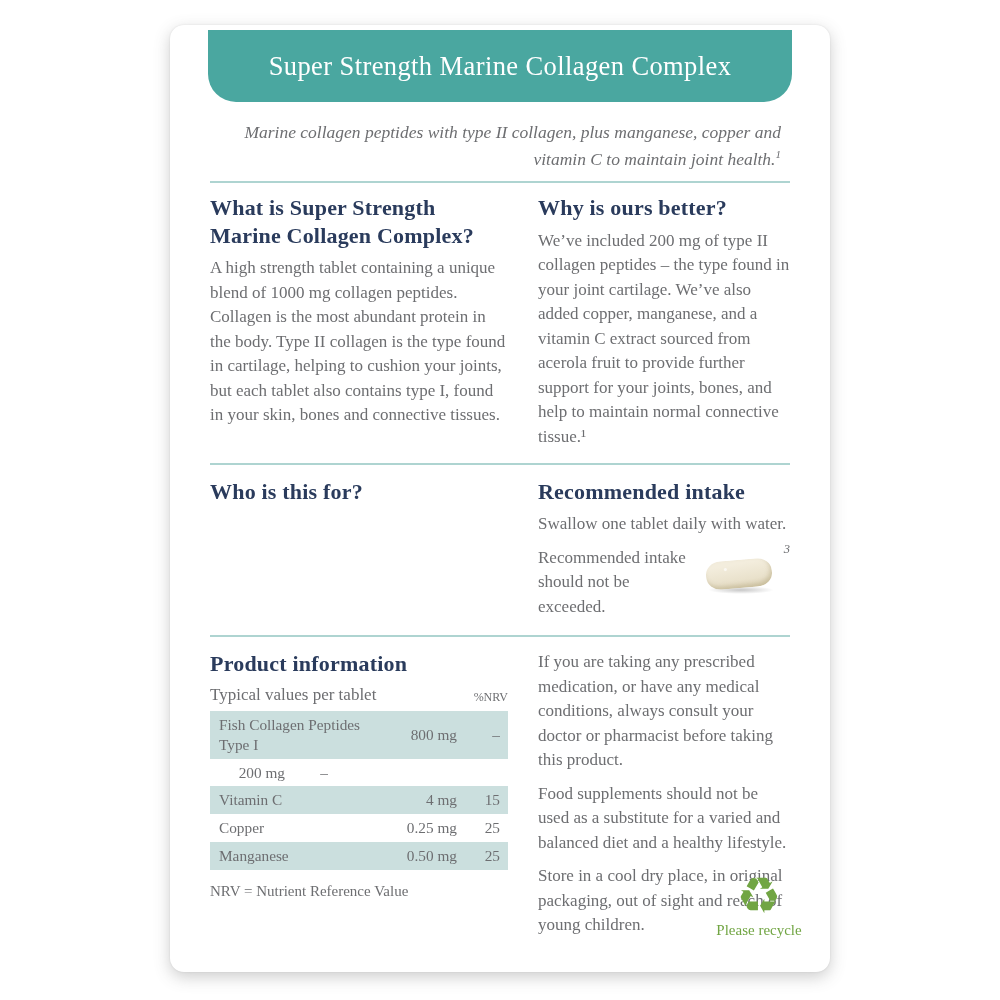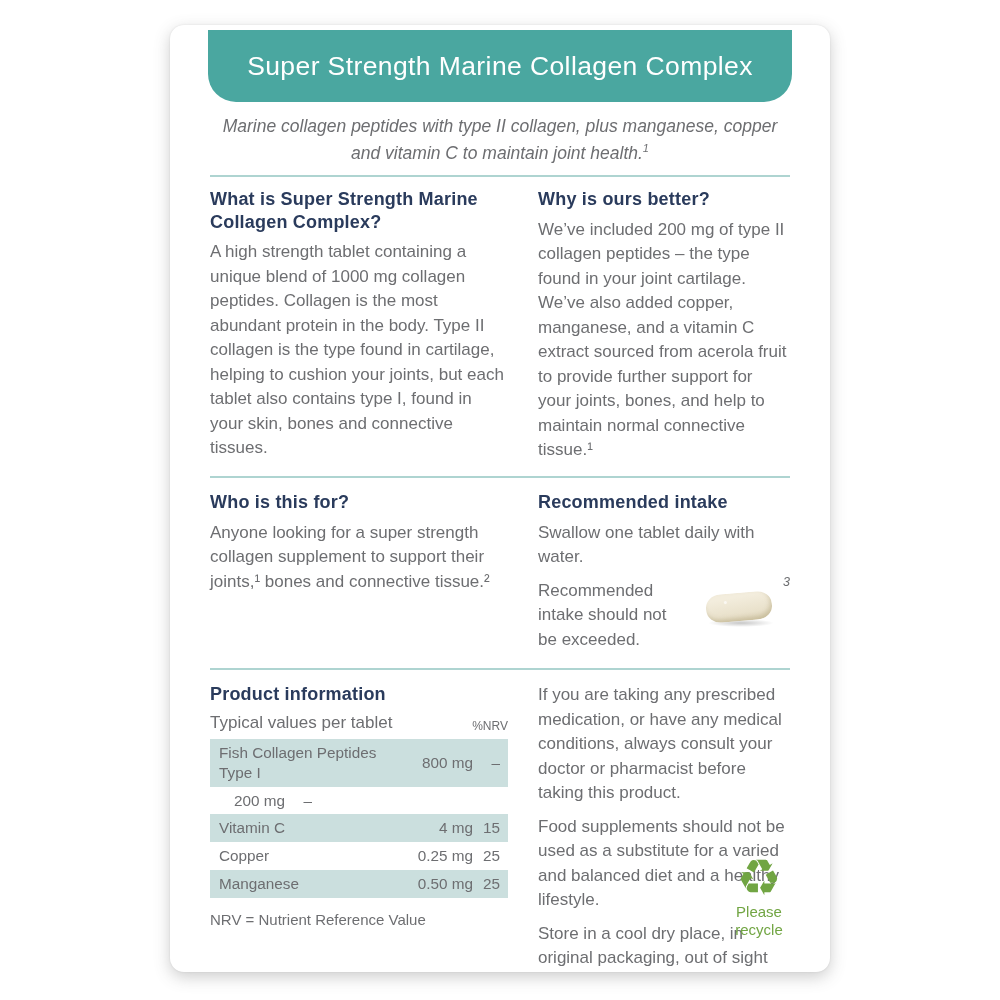--- a/index.html
+++ b/index.html
@@ -19,49 +19,50 @@
     color:var(--gray);
     position:relative;
   }
   .card{
     position:absolute; left:170px; top:25px;
     width:660px; height:947px;
     background:#fff;
     border-radius:14px;
     box-shadow:0 5px 16px rgba(90,90,90,.30), 0 0 2px rgba(0,0,0,.10);
     overflow:hidden;
+    font-family:Liberation Serif, serif;
   }
   .header{
     margin:5px auto 0; width:584px; height:72px;
     background:var(--accent);
     border-radius:0 0 28px 28px;
     display:flex; align-items:center; justify-content:center;
   }
   .header-title{
     color:#fff; font-size:26.5px; letter-spacing:.4px; font-weight:400;
   }
   .subtitle{
-    margin:12px auto 0; width:562px;
-    text-align:center; font-style:italic;
+    margin:18px auto 0; width:562px;
+    text-align:right; font-style:italic;
     font-size:17.5px; line-height:1.47; color:var(--gray);
   }
   .subtitle sup{font-size:11px;}
   .content{padding:0 40px;}
   .divider{height:2px; background:var(--divider); opacity:.75;}
   .d1{margin-top:9px;}
   .d2{margin-top:14px;}
   .d3{margin-top:16px;}
   .cols{display:flex; gap:30px;}
   .col-l{width:298px;}
   .col-r{width:252px;}
   .row1{margin-top:11px;}
   .row2{margin-top:13px;}
   .row3{margin-top:13px;}
   h3{
-    color:var(--navy); font-size:18px; line-height:1.25;
+    color:var(--navy); font-size:22px; line-height:1.25;
     font-weight:bold; margin-bottom:7px; letter-spacing:.2px;
   }
   .body-text{font-size:17px; line-height:1.44; color:var(--gray);}
   .body-text + .body-text{margin-top:9px;}
   
   .intake-flex{display:flex; gap:10px; margin-top:9px;}
   .intake-flex .body-text{margin-top:0; flex:1;}
   .tablet-wrap{position:relative; width:92px; height:52px; flex-shrink:0;}
   .tablet{
     position:absolute; left:8px; top:14px;
@@ -84,21 +85,21 @@
     font-style:italic; font-size:12.5px; color:var(--gray);
   }
   
   .table-sub{display:flex; justify-content:space-between; align-items:flex-end; margin-bottom:6px;}
   .table-subtitle{font-size:17px;}
   .nrv-header{font-size:12px;}
   .ptable{width:100%;}
   .prow{
     display:flex; align-items:center;
     padding:4px 8px 4px 9px;
-    font-size:15.3px; color:var(--gray); line-height:1.3;
+    font-size:15.3px; color:var(--gray); line-height:1.3;gap:16px;
   }
   .prow.shaded{background:var(--shade);}
   .p-name{flex:1;}
   .p-amt{width:66px; text-align:right;}
   .p-nrv{width:27px; text-align:right;}
   .nrv-note{margin-top:13px; font-size:15px;}
   
   .recycle{
     position:absolute; right:28px; bottom:32px;
     width:86px; text-align:center;
@@ -133,21 +134,20 @@
         <h3>Why is ours better?</h3>
         <p class="body-text">We’ve included 200 mg of type II collagen peptides – the type found in your joint cartilage. We’ve also added copper, manganese, and a vitamin C extract sourced from acerola fruit to provide further support for your joints, bones, and help to maintain normal connective tissue.¹</p>
       </div>
     </div>
 
     <div class="divider d2"></div>
 
     <div class="cols row2">
       <div class="col-l">
         <h3>Who is this for?</h3>
-        <p class="body-text">Anyone looking for a super strength collagen supplement to support their joints,¹ bones and connective tissue.²</p>
       </div>
       <div class="col-r">
         <h3>Recommended intake</h3>
         <p class="body-text">Swallow one tablet daily with water.</p>
         <div class="intake-flex">
           <p class="body-text">Recommended intake should not be exceeded.</p>
           <div class="tablet-wrap">
             <span class="tablet-ref">3</span>
             <div class="tablet-shadow"></div>
             <div class="tablet"></div>

